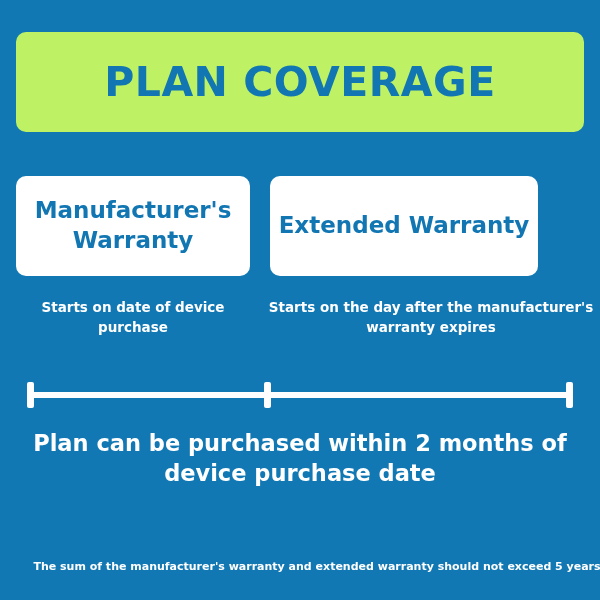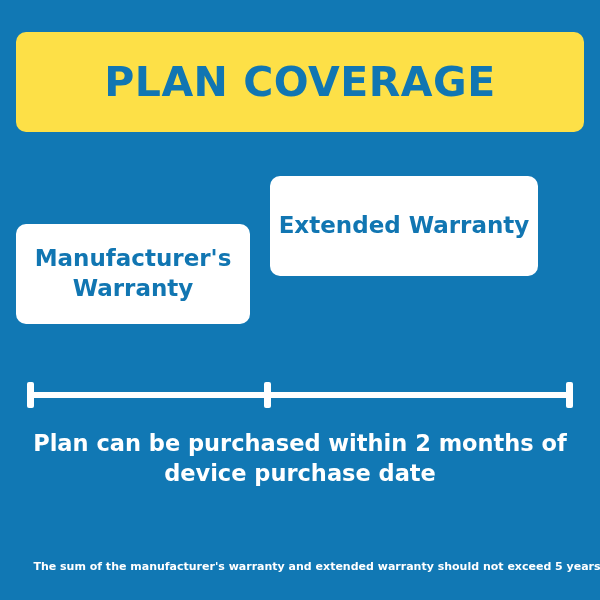--- a/index.html
+++ b/index.html
@@ -20,21 +20,21 @@
     box-sizing: border-box;
   }
 
   
   .title-card {
     position: absolute;
     left: 16px;
     top: 32px;
     width: 568px;
     height: 100px;
-    background: #fde047;
+    background: #bef264;
     border-radius: 10px;
     display: flex;
     align-items: center;
     justify-content: center;
   }
   .title-text {
     color: #1176B2;
     font-weight: bold;
     font-size: 41px;
     letter-spacing: 0.5px;
@@ -55,21 +55,21 @@
     top: 0;
     height: 100px;
     background: #ffffff;
     border-radius: 10px;
     display: flex;
     align-items: center;
     justify-content: center;
     box-sizing: border-box;
     padding: 0 8px;
   }
-  .wcard.left  { left: 0;    width: 234px; margin-top: 48px; }
+  .wcard.left  { left: 0;    width: 234px; }
   .wcard.right { left: 254px; width: 268px; }
   .wcard-text {
     color: #1176B2;
     font-weight: bold;
     font-size: 23px;
     line-height: 1.3;
     text-align: center;
   }
 
   
@@ -77,21 +77,21 @@
     position: absolute;
     left: 16px;
     top: 298px;
     width: 568px;
     height: 52px;
   }
   .sub {
     position: absolute;
     top: 0;
     color: #ffffff;
-    font-weight: normal;
+    font-weight: bold;
     font-size: 13.5px;
     line-height: 1.45;
     text-align: center;
   }
   .sub.left  { left: 0;    width: 234px; }
   .sub.right { left: 250px; width: 330px; }
 
   
   .timeline {
     position: absolute;
@@ -161,20 +161,21 @@
     <div class="wcard left">
       <div class="wcard-text">Manufacturer's Warranty</div>
     </div>
     <div class="wcard right">
       <div class="wcard-text">Extended Warranty</div>
     </div>
   </div>
 
   <div class="subs">
     <div class="sub left">Starts on date of device purchase</div>
+    <div class="sub right">Starts on the day after the manufacturer's warranty expires</div>
   </div>
 
   <div class="timeline">
     <div class="tl-bar"></div>
     <div class="tl-tick start"></div>
     <div class="tl-tick mid"></div>
     <div class="tl-tick end"></div>
   </div>
 
   <div class="note">Plan can be purchased within 2 months of device purchase date</div>

